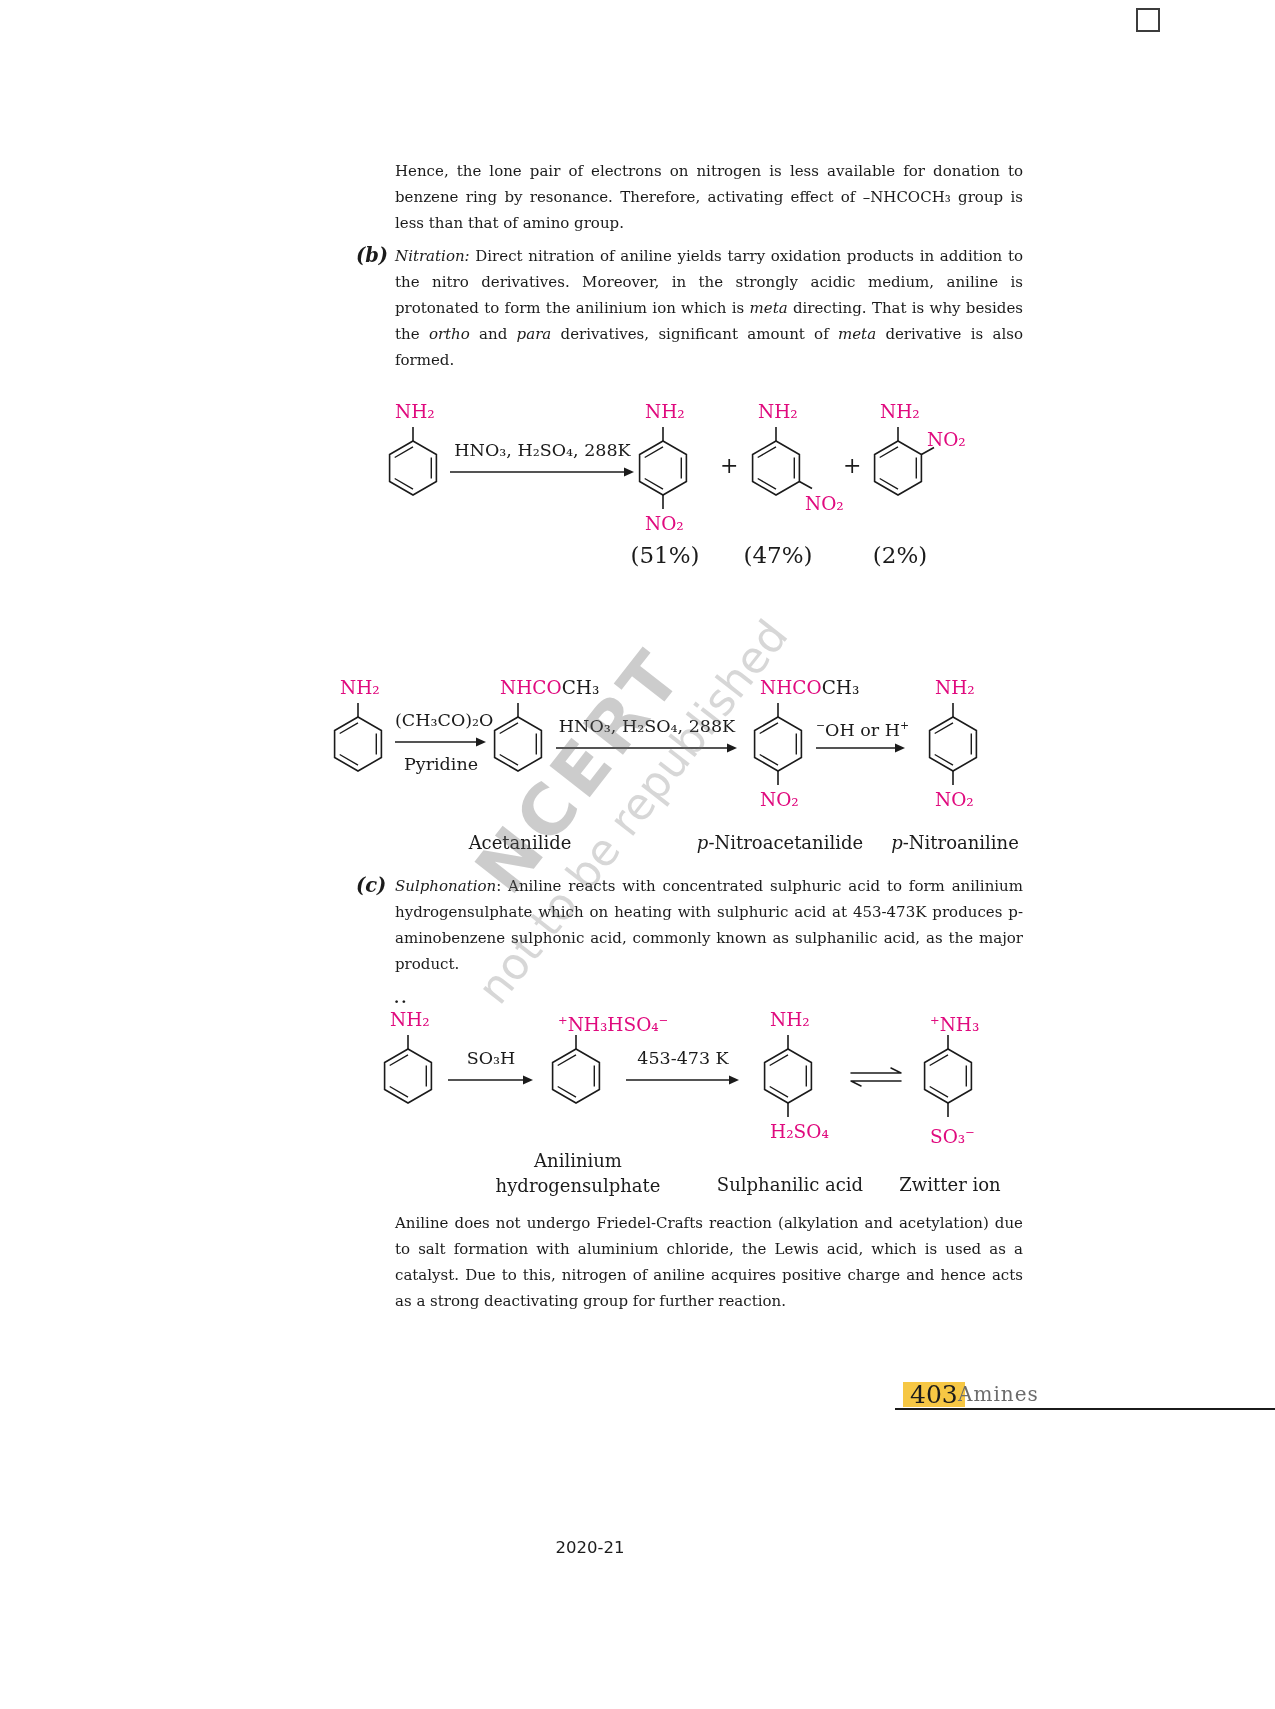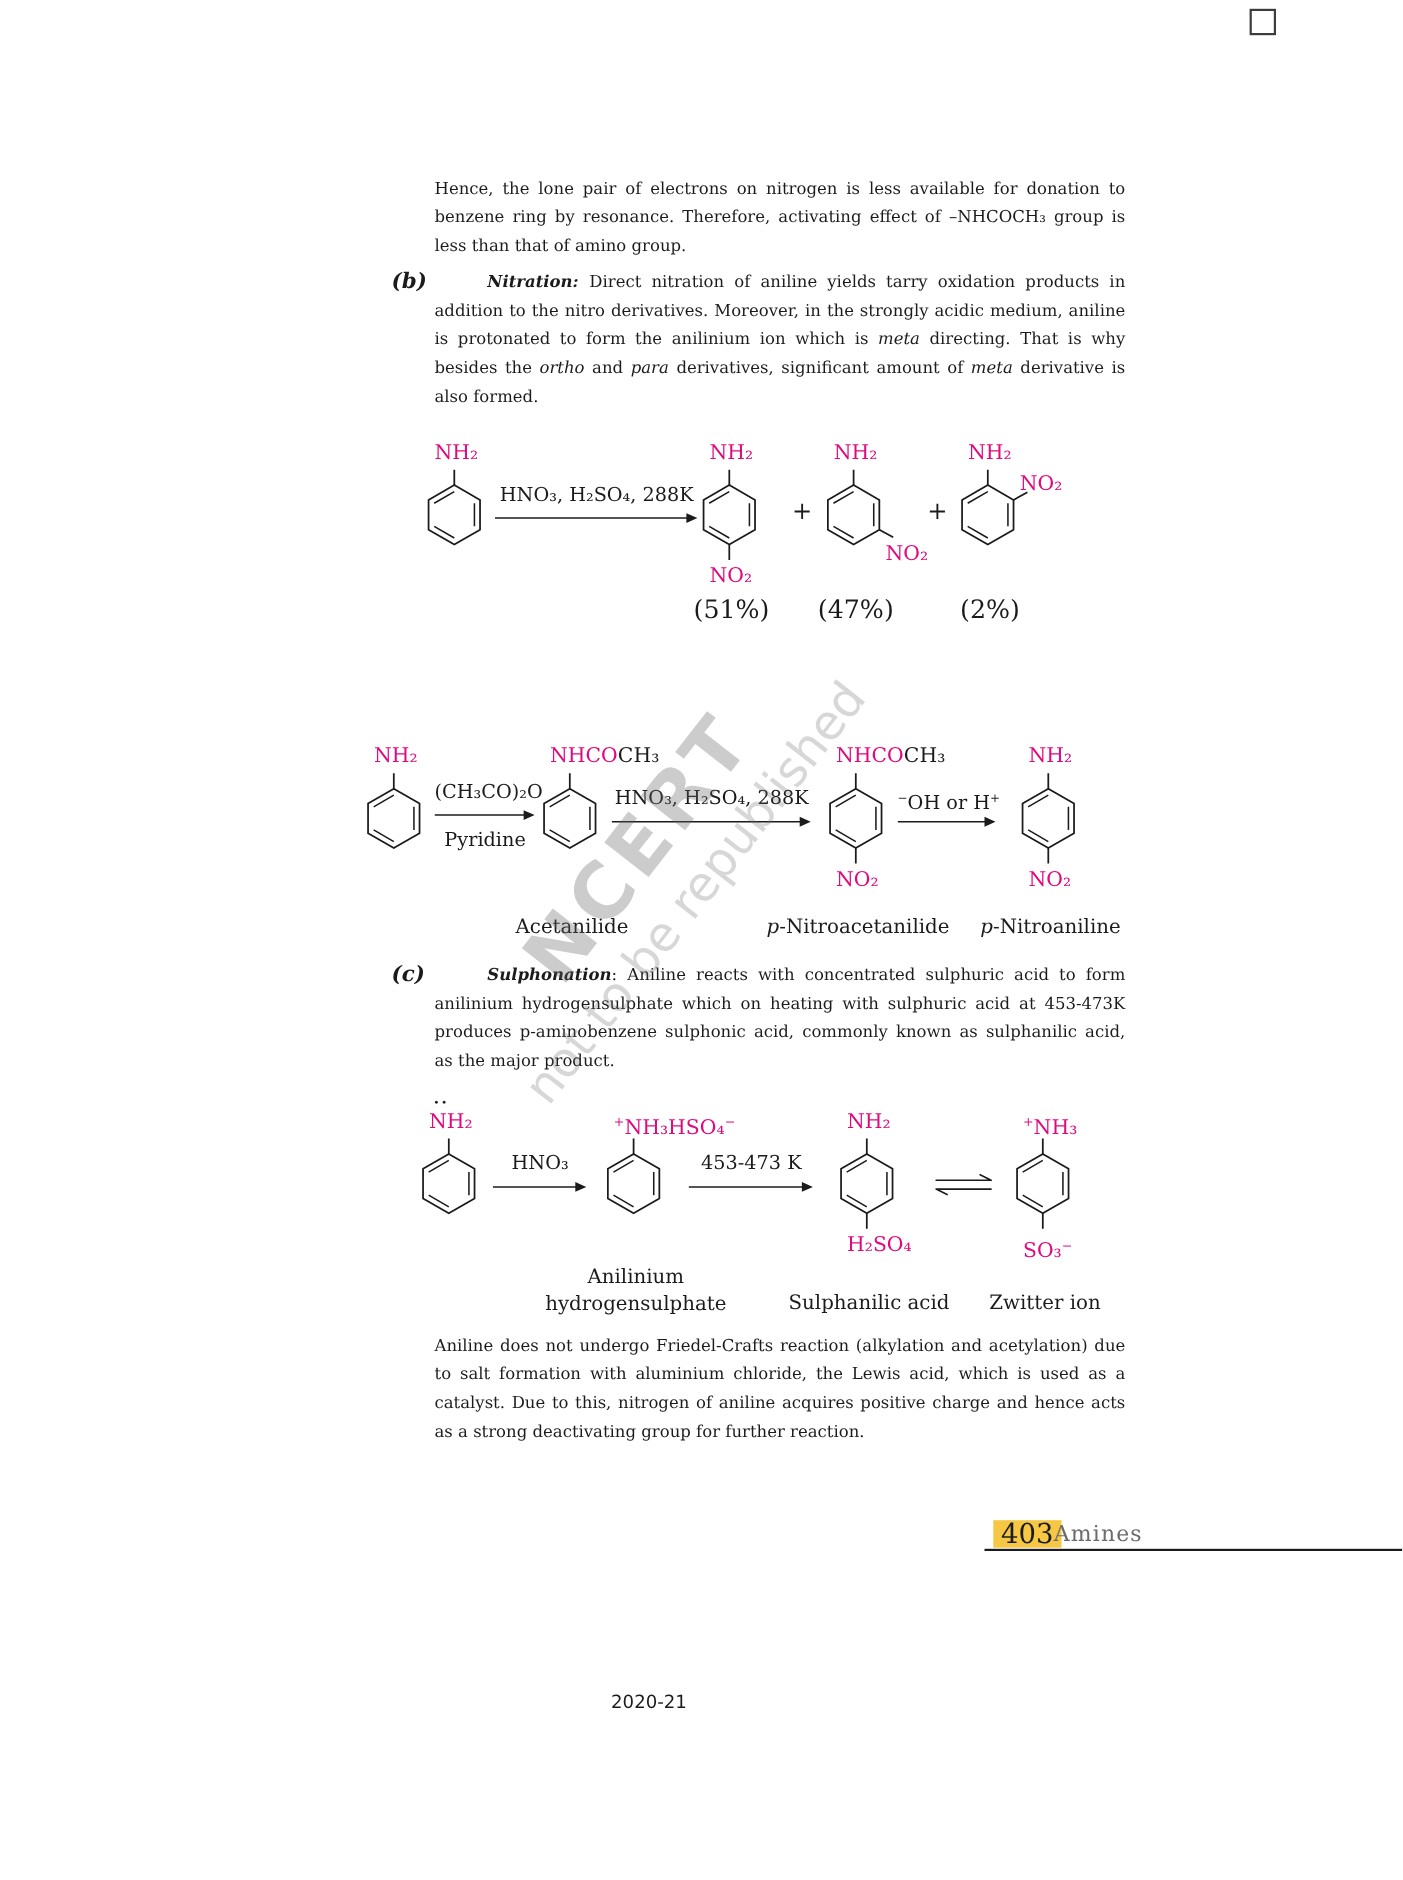--- a/index.html
+++ b/index.html
@@ -3,21 +3,21 @@
 <meta charset="utf-8">
 <style>
   html,body{margin:0;padding:0;background:#ffffff;}
   .page{
     position:relative;width:1275px;height:1709px;background:#ffffff;
     font-family:"DejaVu Serif","Liberation Serif",serif;color:var(--text,#1b1b1b);
     overflow:hidden;
   }
   .para{position:absolute;font-size:15px;line-height:26px;text-align:justify;color:var(--text);}
   .hang{position:absolute;font-size:19.5px;line-height:26px;font-weight:bold;font-style:italic;color:var(--text);}
-  .bi{font-weight:bold;font-style:italic;margin-left:48px;}
+  .bi{font-weight:normal;font-style:italic;}
   .it{font-style:italic;}
   .sup{font-size:62%;vertical-align:super;}
   .bk{color:var(--text);}
 
   
   .mol{position:absolute;width:74px;font-size:18.5px;}
   .mol .f{height:24px;line-height:24px;white-space:nowrap;color:var(--mg);margin-left:calc(50% - 20px);}
   .mol .ringwrap{height:88px;}
   .mol .yield{position:absolute;top:142px;left:50%;transform:translateX(-50%);font-size:23px;color:var(--text);white-space:nowrap;}
   .mol .name{position:absolute;top:156px;left:50%;transform:translateX(-50%);font-size:18px;color:var(--text);white-space:nowrap;text-align:center;}
@@ -194,21 +194,21 @@
       <div class="dots">··</div>
       <div class="f">NH₂</div>
       <div class="ringwrap"><svg width="74" height="88" viewBox="0 0 74 88">
             <path d="M35,17 L58.4,30.5 L58.4,57.5 L35,71 L11.6,57.5 L11.6,30.5 Z" fill="none" stroke="#1b1b1b" stroke-width="1.6"></path>
             <path d="M53.3,33.5 L53.3,54.5 M35,65.1 L16.7,54.5 M16.7,33.5 L35,22.9" fill="none" stroke="#1b1b1b" stroke-width="1.4"></path>
             <path d="M35,17 L35,3" fill="none" stroke="#1b1b1b" stroke-width="1.6"></path>
           </svg></div>
     </div>
 
     <div class="arrow" style="left:448px;top:1046px;width:86px">
-      <div class="lab">HNO₃</div>
+      <div class="lab">SO₃H</div>
       <div><svg width="86" height="12" viewBox="0 0 86 12">
             <line x1="0" y1="6" x2="77" y2="6" stroke="#1b1b1b" stroke-width="1.4"></line>
             <path d="M75,1.5 L85,6 L75,10.5 Z" fill="#1b1b1b"></path>
           </svg></div>
     </div>
 
     <div class="mol" style="left:541px;top:1008px">
       <div class="f"><span class="sup">+</span><span>NH₃HSO₄</span><span class="sup">−</span></div>
       <div class="ringwrap"><svg width="74" height="88" viewBox="0 0 74 88">
             <path d="M35,17 L58.4,30.5 L58.4,57.5 L35,71 L11.6,57.5 L11.6,30.5 Z" fill="none" stroke="#1b1b1b" stroke-width="1.6"></path>

